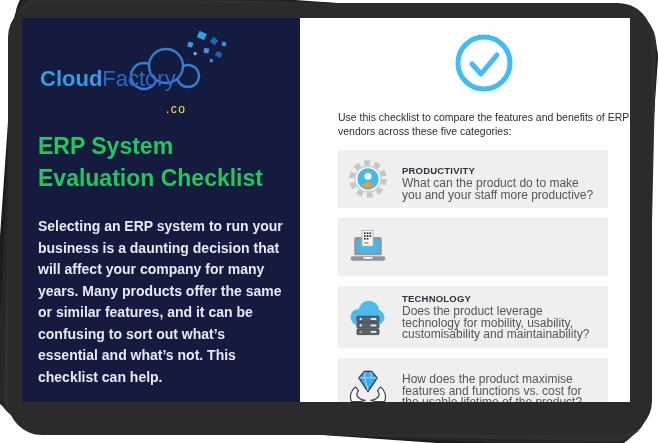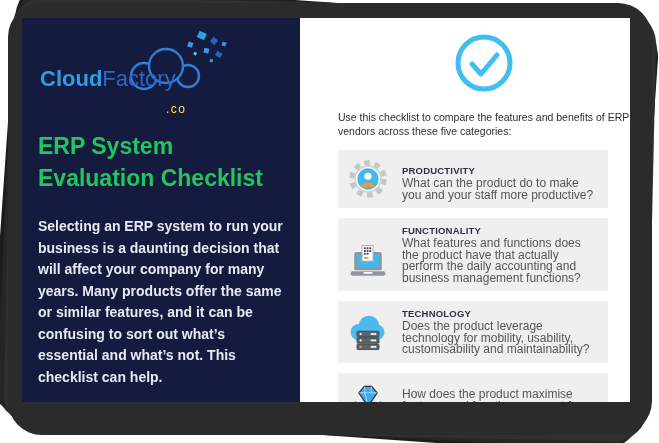--- a/index.html
+++ b/index.html
@@ -121,24 +121,20 @@
           <rect x="19.5" y="11" width="2" height="2"></rect>
             <rect x="22.5" y="11" width="2" height="2"></rect>
             <rect x="25.5" y="11" width="2" height="2"></rect>
           <rect x="19.5" y="14" width="2" height="2"></rect>
             <rect x="22.5" y="14" width="2" height="2"></rect>
         </g>
         <rect x="19.5" y="18.5" width="5" height="2" fill="#f79a2d"></rect>
         <rect x="5" y="34" width="38" height="5" rx="2.5" fill="#8f969e"></rect>
         <rect x="19" y="34.8" width="10" height="2" rx="1" fill="#ffffff"></rect>
       </svg>
-      <div class="item-text">
-        <div class="item-title">FUNCTIONALITY</div>
-        <div class="item-desc">What features and functions does the product have that actually perform the daily accounting and business management functions?</div>
-      </div>
     </div>
 
     <div class="item">
       <svg class="item-icon" width="44" height="44" viewBox="0 0 48 48">
         <g fill="#4db9ec">
           <circle cx="14" cy="22" r="9"></circle>
           <circle cx="25" cy="15" r="11"></circle>
           <circle cx="34" cy="22" r="8"></circle>
           <rect x="10" y="20" width="29" height="9"></rect>
         </g>

